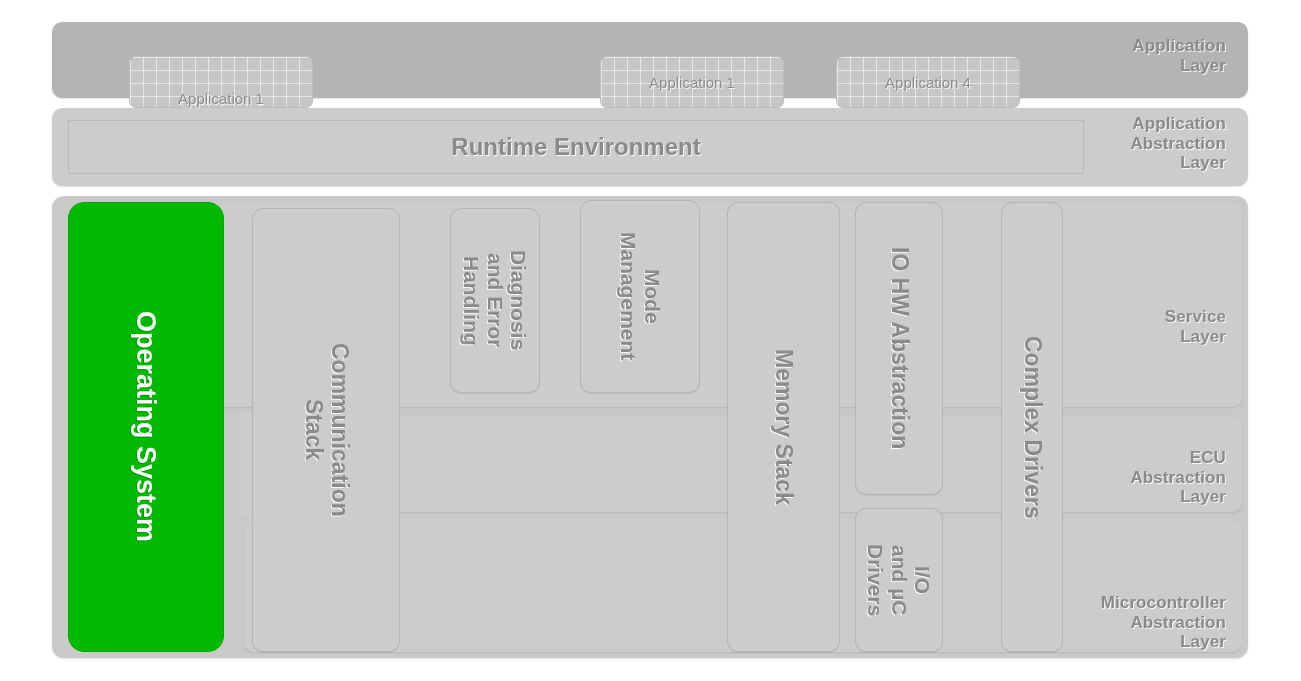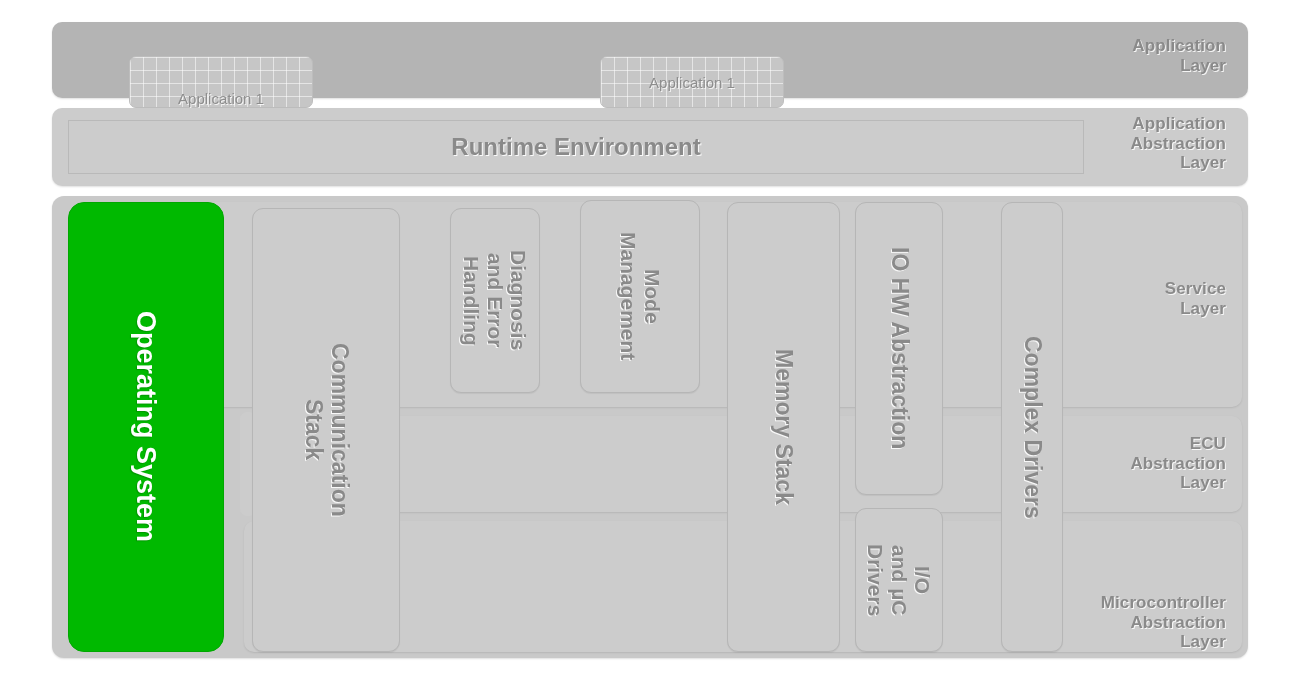--- a/index.html
+++ b/index.html
@@ -118,20 +118,23 @@
 
 <div id="stage">
 
   <div class="abs row-app">
     <div class="abs appbox" style="left:77px;align-items:flex-end;">
       <span>Application 1</span>
     </div>
     <div class="abs appbox" style="left:548px;">
       <span>Application 1</span>
     </div>
+    <div class="abs appbox" style="left:784px;">
+      <span>Application 4</span>
+    </div>
   </div>
 
   <div class="abs row-rte"></div>
   <div class="abs rte-box">
     <span>Runtime Environment</span>
   </div>
 
   <div class="abs row-bsw-outer"></div>
 
   <div class="abs band band-service"></div>
@@ -176,22 +179,22 @@
 
   <div class="abs vbox b-cplx">
     <span class="vtext" style="font-size: 23px; white-space: pre-line;">Complex Drivers</span>
   </div>
 
   <div class="abs lbl layer-name cap-app" style="white-space: pre-line;">Application
 Layer</div>
   <div class="abs lbl layer-name cap-aal" style="white-space: pre-line;">Application
 Abstraction
 Layer</div>
-  <div class="abs lbl layer-name cap-svc" style="white-space: pre-line;">Service
-Layer</div>
-  <div class="abs lbl layer-name cap-ecu" style="white-space: pre-line;">ECU
+  <div class="abs lbl layer-name cap-svc" style="white-space: pre-line; margin-top: 28px;">Service
+Layer</div>
+  <div class="abs lbl layer-name cap-ecu" style="white-space: pre-line; margin-top: 14px;">ECU
 Abstraction
 Layer</div>
   <div class="abs lbl layer-name cap-mcal" style="white-space: pre-line; margin-top: 36px;">Microcontroller
 Abstraction
 Layer</div>
 
 </div>
 
 </body></html>

